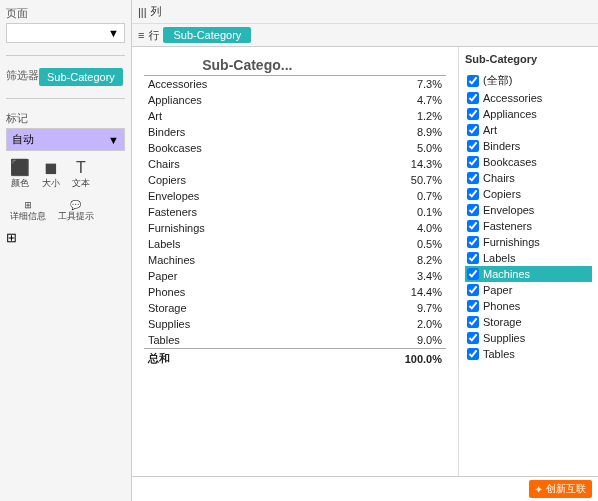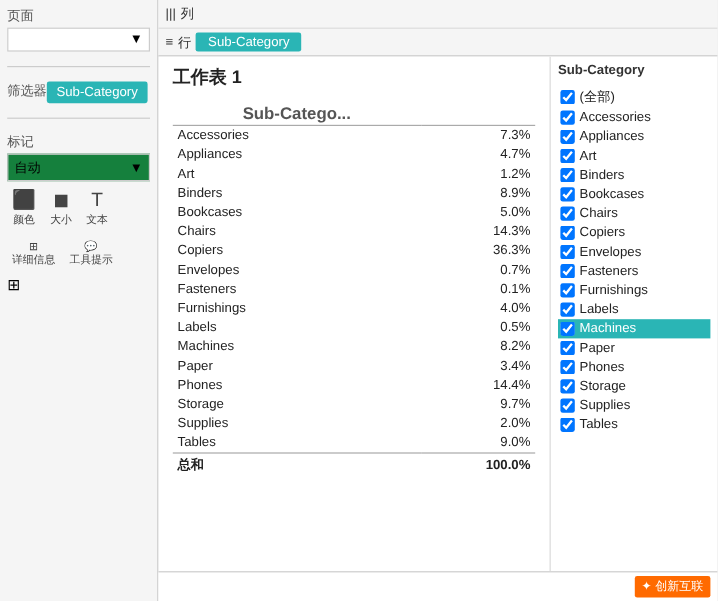--- a/index.html
+++ b/index.html
@@ -65,21 +65,21 @@
     .mark-section {
       display: flex;
       flex-direction: column;
     }
 
     .auto-dropdown {
       display: flex;
       align-items: center;
       justify-content: space-between;
       border: 1px solid #ccc;
-      background: #15803d;
+      background: #c4b5fd;
       padding: 3px 5px;
       font-size: 11px;
       cursor: pointer;
       margin-bottom: 5px;
     }
 
     .mark-icons-row {
       display: flex;
       gap: 4px;
       margin-bottom: 4px;
@@ -385,21 +385,20 @@
     <div class="rows-row">
       <span class="rows-label">≡</span>
       <span class="rows-label">行</span>
       <span class="sub-category-pill">Sub-Category</span>
     </div>
   </div>
 
   <div class="content-area">
 
     <div class="table-area">
-      <div class="worksheet-title">工作表 1</div>
       <table class="data-table">
         <thead>
           <tr>
             <th>Sub-Catego...</th>
             <th></th>
           </tr>
         </thead>
         <tbody id="table-body">
         <tr>
               <td>Accessories</td>
@@ -420,21 +419,21 @@
             <tr>
               <td>Bookcases</td>
               <td class="num">5.0%</td>
             </tr>
             <tr>
               <td>Chairs</td>
               <td class="num">14.3%</td>
             </tr>
             <tr>
               <td>Copiers</td>
-              <td class="num">36.3%</td>
+              <td class="num">50.7%</td>
             </tr>
             <tr>
               <td>Envelopes</td>
               <td class="num">0.7%</td>
             </tr>
             <tr>
               <td>Fasteners</td>
               <td class="num">0.1%</td>
             </tr>
             <tr>

